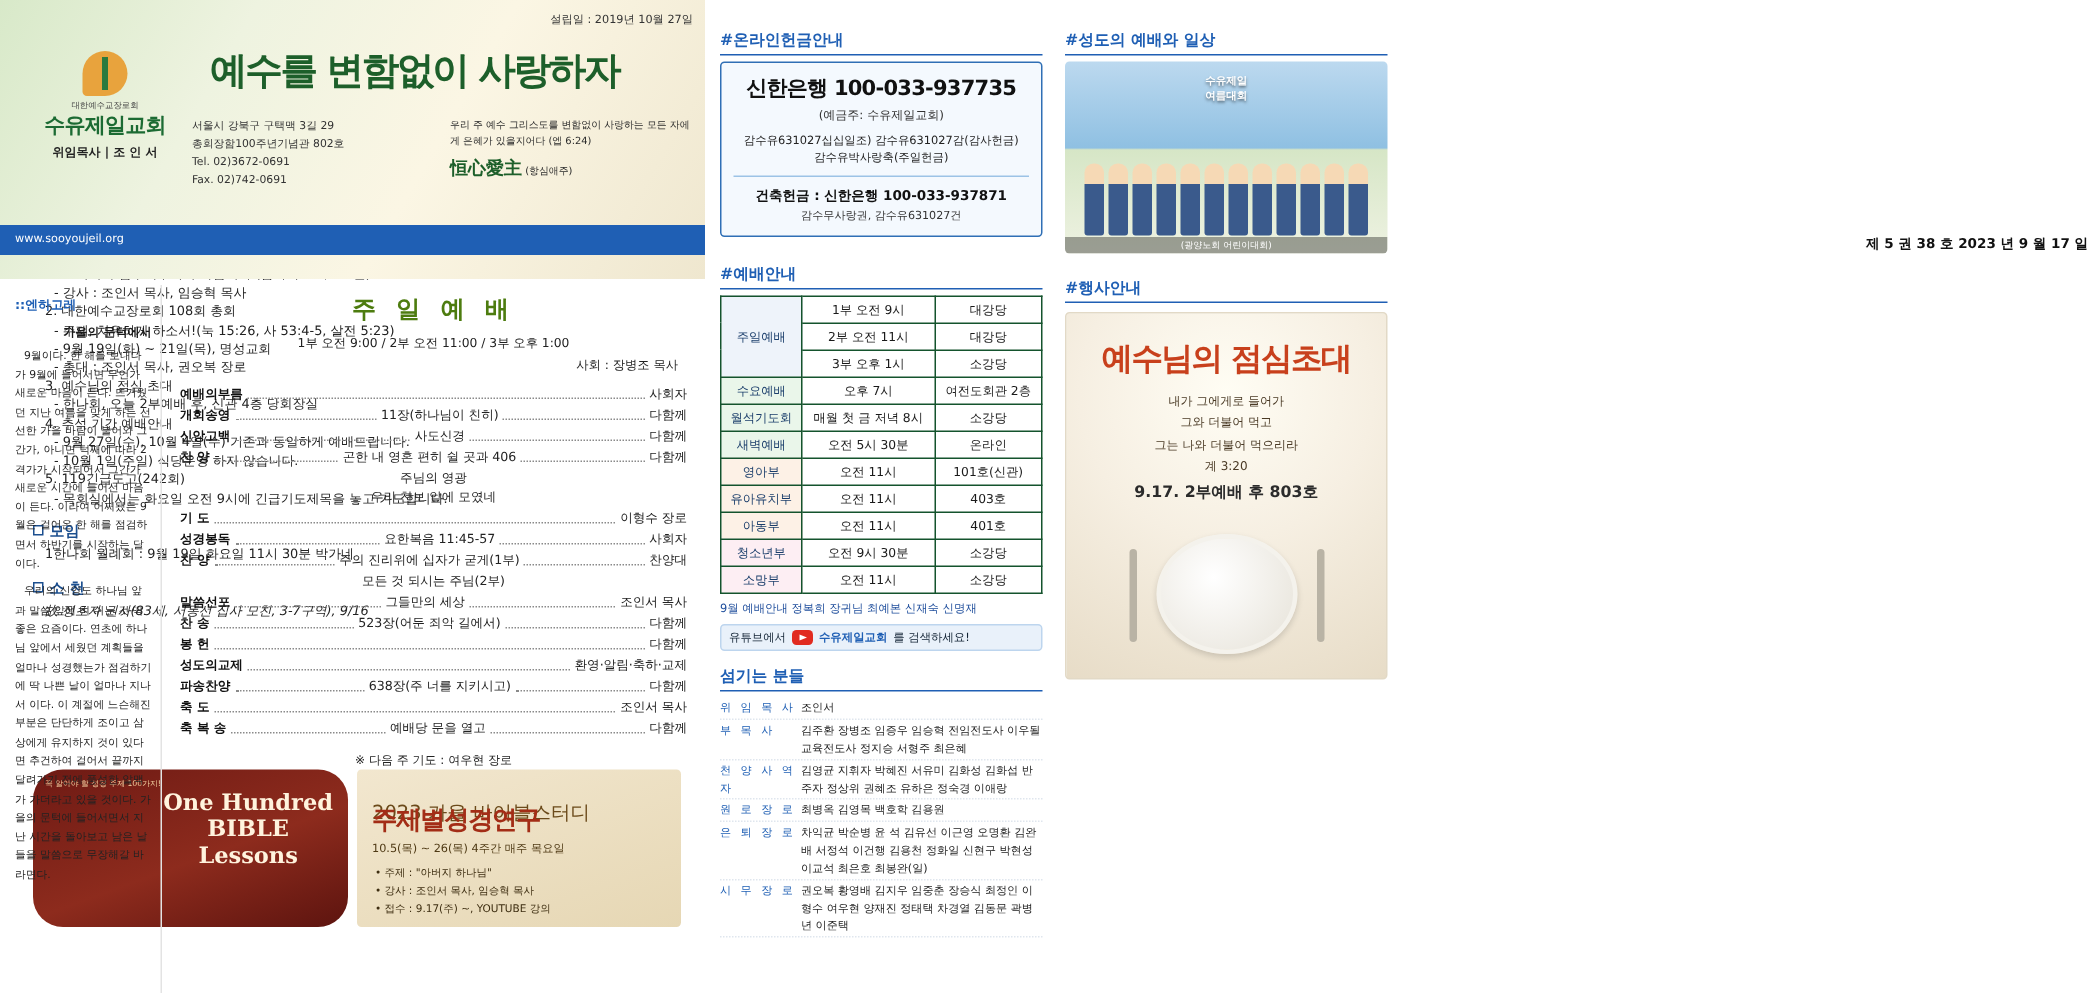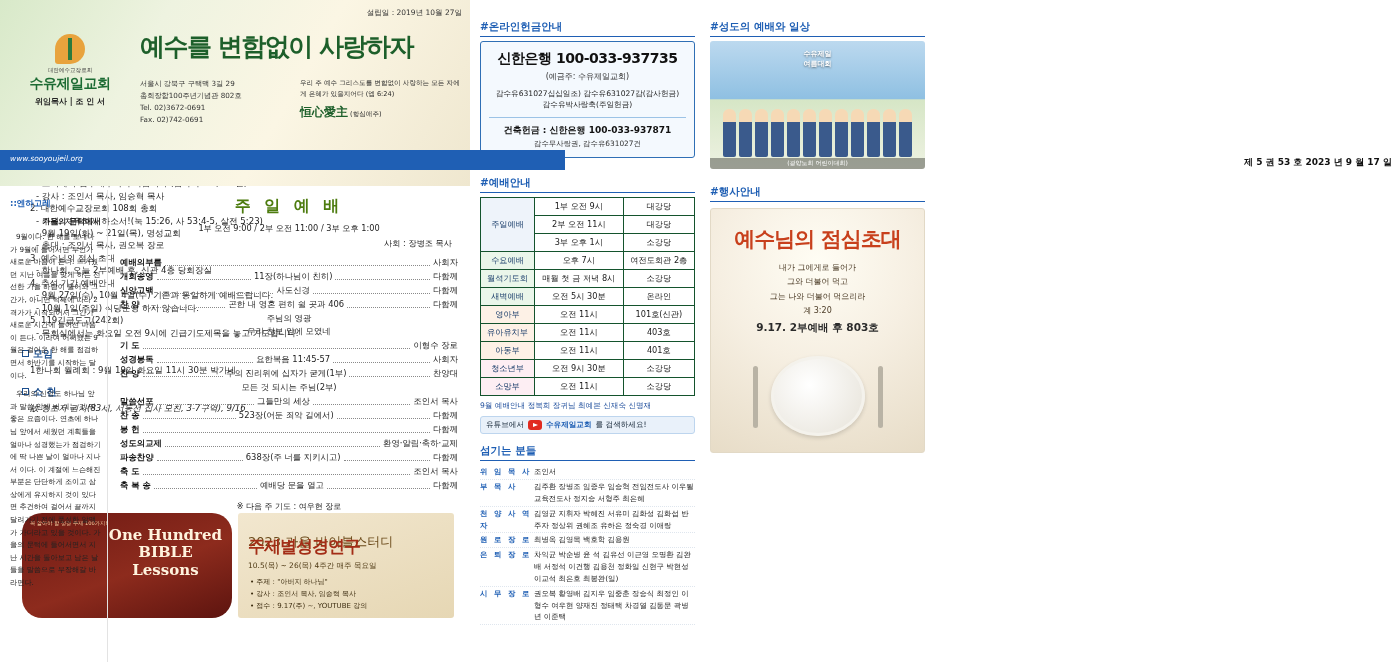--- a/index.html
+++ b/index.html
@@ -71,21 +71,21 @@
   #wtable tr.alt2 td.lab { background:#fdf1e6; }
   #wtable tr.alt3 td.lab { background:#fdeef3; }
   .wnote { font-size:7.6px; color:#1f4e9c; margin-top:4px; line-height:1.5; }
   #ytbar { margin-top:5px; display:flex; align-items:center; gap:4px; background:#e9f1fa; border:1px solid #bdd5ee; border-radius:3px; padding:3px 5px; font-size:7.6px; color:#123; }
   .ytlogo { width:14px; height:10px; background:#e12b20; border-radius:3px; position:relative; }
   .ytlogo:after { content:""; position:absolute; left:5px; top:2.5px; border-left:5px solid #fff; border-top:2.5px solid transparent; border-bottom:2.5px solid transparent; }
 
   
   #servants { margin-top:10px; }
   .srow { display:flex; font-size:7.4px; line-height:1.6; border-bottom:1px dotted #dfe6ee; padding:1px 0; }
-  .srole { width:54px; color:#1f5fb4; font-weight:bold; flex:none; letter-spacing:2px; }
+  .srole { width:54px; color:#1f5fb4; font-weight:normal; flex:none; letter-spacing:2px; }
   .snames { flex:1; color:#222; }
 
   
   #col3 { left:710px; top:20px; width:215px; }
   .photo {
     width:100%; height:128px; border-radius:3px; overflow:hidden; position:relative;
     background:linear-gradient(180deg,#bcd9ef 0%,#8fc0e2 45%,#d6e6c6 46%,#eef2e2 100%);
   }
   .photo .cap { position:absolute; left:0; right:0; bottom:0; font-size:6px; color:#fff; background:rgba(0,0,0,.35); text-align:center; padding:1px 0; }
   .photo .ov { position:absolute; left:50%; top:8px; transform:translateX(-50%); text-align:center; color:#fff; font-size:7px; font-weight:bold; text-shadow:0 1px 2px rgba(0,0,0,.5); }
@@ -112,24 +112,24 @@
     background:linear-gradient(120deg,#d8e9c9 0%, #eef3e0 30%, #fbf6e4 60%, #efe7cf 100%); }
   #masthead .founded { position:absolute; right:8px; top:8px; font-size:7.5px; color:#333; }
   #mhlogo { position:absolute; left:10px; top:34px; width:120px; text-align:center; }
   #mhlogo .mark { width:30px; height:30px; margin:0 auto; background:#e8a33d; border-radius:50% 50% 50% 10%; position:relative; }
   #mhlogo .mark:after { content:""; position:absolute; left:13px; top:4px; width:4px; height:22px; background:#2b7a3e; }
   #mhlogo .sm { font-size:5.6px; color:#444; margin-top:3px; }
   #mhlogo .nm { font-size:14px; font-weight:bold; color:#1c6b33; letter-spacing:-0.5px; }
   #mhlogo .pastor { font-size:8px; font-weight:bold; color:#222; margin-top:3px; }
   #mhtitle { position:absolute; left:140px; top:30px; width:320px; }
   #mhtitle .big { font-size:25px; font-weight:bold; color:#1d5f2a; font-family:"DejaVu Serif","Liberation Serif",serif; letter-spacing:-1.5px; }
-  #mhaddr { position:absolute; left:140px; top:78px; font-size:7.2px; color:#333; line-height:1.65; }
+  #mhaddr { position:absolute; left:128px; top:78px; font-size:7.2px; color:#333; line-height:1.65; }
   #mhverse { position:absolute; left:300px; top:78px; width:162px; font-size:6.6px; color:#2a2a2a; line-height:1.6; }
   #mhverse .ch { font-size:12px; font-weight:bold; color:#1d5f2a; font-family:"DejaVu Serif","Liberation Serif",serif; }
-  #mhbar { position:absolute; left:0; top:150px; width:565px; height:20px; background:#1f5fb4;font-style:italic; }
+  #mhbar { position:absolute; left:0; top:150px; width:470px; height:20px; background:#1f5fb4; }
   #mhbar .url { position:absolute; left:10px; top:4px; font-size:7.5px; color:#fff; }
   #issue { position:absolute; right:8px; top:156px; font-size:9px; color:#111; font-weight:bold; }
 
   #rightbody { position:absolute; left:0; top:190px; width:470px; height:472px; display:flex; }
   #rb-left { width:108px; padding:8px 6px 0 10px; border-right:1px solid #e3e3e3; }
   #rb-left .t { color:#1f5fb4; font-weight:bold; font-size:8.5px; margin-bottom:6px; }
   #rb-left .h { font-size:8px; font-weight:bold; text-align:right; margin-bottom:4px; }
   #rb-left p { font-size:7.2px; line-height:1.75; margin:0 0 6px; text-indent:6px; color:#222; }
   #rb-right { flex:1; padding:6px 12px 0 12px; }
   #orderTitle { text-align:center; font-size:16px; font-weight:bold; color:#4d7c0f; letter-spacing:4px; margin-bottom:6px; }
@@ -383,21 +383,21 @@
         <div style="margin-top:4px">
           <span class="ch">恒心愛主</span>
           <span>(항심애주)</span>
         </div>
       </div>
 
       <div id="mhbar">
         <span class="url">www.sooyoujeil.org</span>
       </div>
     </div>
-    <div id="issue">제 5 권 53 호   2023 년 9 월 17 일</div>
+    <div id="issue">제 5 권 38 호   2023 년 9 월 17 일</div>
 
     <div id="rightbody">
       <div id="rb-left">
         <div class="t">::엔하고레</div>
         <div class="h">가을의 문턱에서</div>
         <p>9월이다. 한 해를 보내다가 9월에 들어서면 무언가 새로운 마음이 든다. 뜨거웠던 지난 여름을 맞게 하는 선선한 가을 바람이 불어와 그간가, 아니면 턱째에 따라 2격가가 시작되어서 그간가 새로운 시간에 들어선 마음이 든다. 이라여 어쩌됐든 9월은 걸어온 한 해를 점검하면서 하반기를 시작하는 달이다.</p>
         <p>우리의 신앙도 하나님 앞과 말씀 앞에 비 쉬는 것 딱 좋은 요즘이다. 연초에 하나님 앞에서 세웠던 계획들을 얼마나 성경했는가 점검하기에 딱 나쁜 날이 얼마나 지나서 이다. 이 계절에 느슨해진 부분은 단단하게 조이고 삼상에게 유지하지 것이 있다면 추건하여 걸어서 끝까지 달려가기 전에 풍성한 알맥가 가더라고 있을 것이다. 가을의 문턱에 들어서면서 지난 시간을 돌아보고 남은 날들을 말씀으로 무장해갈 바라면다.</p>
       </div>
 
       <div id="rb-right">

